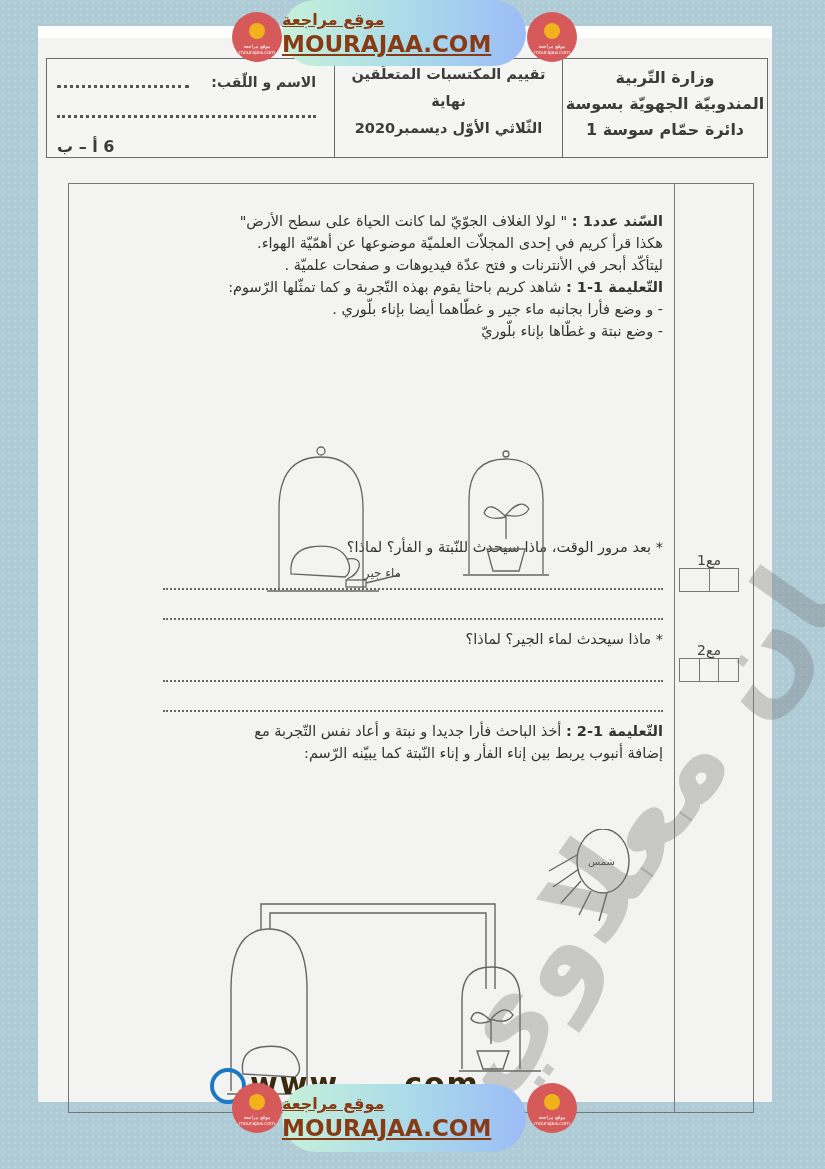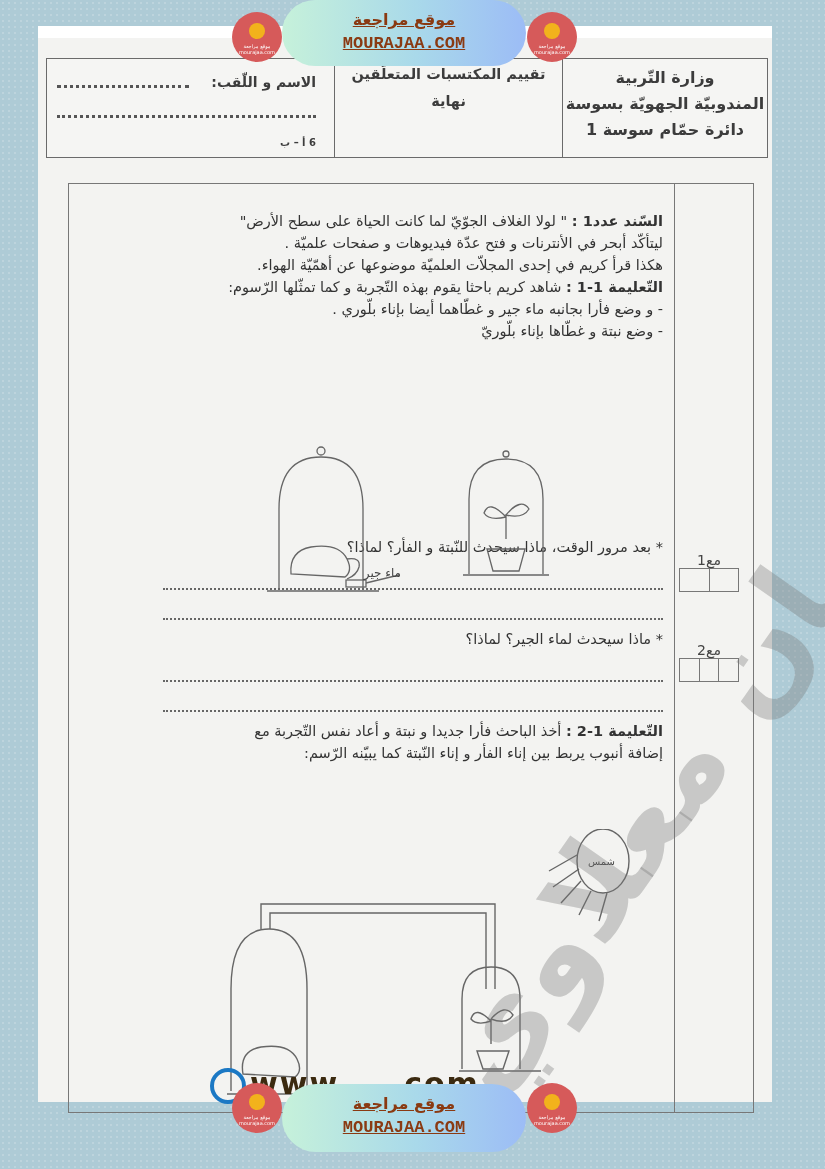--- a/index.html
+++ b/index.html
@@ -23,21 +23,21 @@
     box-sizing:border-box; background:#f5f5f3;
   }
   .hdr .cell { border-left:1.5px solid #6a6a6a; box-sizing:border-box; direction:rtl;
     color:#3c3c3c; font-family:"DejaVu Sans", sans-serif; font-weight:bold; }
   .hdr .cell:last-child { border-left:none; }
   .c-right { width:205px; text-align:center; font-size:16px; line-height:26px; padding-top:6px; }
   .c-mid { width:228px; text-align:center; font-size:14.5px; line-height:27px; padding-top:2px;margin-left:8px; }
   .c-left { flex:1; padding:8px 10px 0 10px; font-size:14px; }
   .c-left .row { display:flex; justify-content:flex-start; gap:22px; height:30px; align-items:center; }
   .dots { flex:1; border-bottom:3px dotted #555; height:8px; }
-  .cls { text-align:right; margin-top:10px; font-size:10px; }
+  .cls { text-align:left; margin-top:10px; font-size:16px; }
 
   
   .frame {
     position:absolute; left:30px; top:145px; width:686px; height:930px;
     border:1.5px solid #777; box-sizing:border-box;
   }
   .margin-col { position:absolute; right:0; top:0; width:78px; height:100%; border-left:1.5px solid #777; }
   .content { position:absolute; right:90px; top:26px; width:580px; direction:rtl; text-align:right;
     color:#333; font-family:"DejaVu Sans", sans-serif; font-size:14.5px; line-height:22px; }
   .content p { margin:0; }
@@ -50,23 +50,23 @@
   .grade .boxes div:last-child { border-right:none; }
 
   .drawing { position:absolute; }
   
   .wm { position:absolute; left:150px; top:360px; font-size:120px; color:rgba(120,120,120,0.35);
     transform:rotate(-55deg); font-weight:bold; font-family:"DejaVu Sans", sans-serif; pointer-events:none; white-space:nowrap; }
 
   
   .banner { position:absolute; left:282px; width:244px; height:66px; border-radius:34px;
     background:linear-gradient(90deg,#c6f1da 0%,#a9d9ea 55%,#9cbcf6 100%);
-    text-align:center; color:#8a3a12; font-weight:bold; font-family:"DejaVu Sans", sans-serif; }
+    text-align:left; color:#8a3a12; font-weight:bold; font-family:"DejaVu Sans", sans-serif; }
   .banner .ar { font-size:16px; text-decoration:underline; padding-top:8px; line-height:24px; }
-  .banner .en { font-size:17px; text-decoration:underline; line-height:24px;font-family:Liberation Mono, monospace; }
+  .banner .en { font-size:23px; text-decoration:underline; line-height:24px; }
   .logo { position:absolute; width:50px; height:50px; border-radius:50%; background:#d65a5a; }
   .logo .ic { position:absolute; left:17px; top:11px; width:16px; height:16px; border-radius:50%; background:#f2b21c; }
   .logo .tx { position:absolute; left:0; right:0; top:31px; text-align:center; color:#fff; font-size:5px; line-height:6px; }
 
   .footer-site { position:absolute; left:210px; top:1068px; height:36px; width:395px; }
   .globe { position:absolute; left:0; top:0; width:36px; height:36px; border-radius:50%; border:4px solid #1b78c4; box-sizing:border-box; }
   .site-text { position:absolute; left:40px; top:-2px; font-size:30px; font-weight:bold; color:#3b2a10; letter-spacing:2px; font-family:"DejaVu Sans", sans-serif; }
 </style>
 </head>
 <body>
@@ -74,20 +74,21 @@
 <div class="page">
 
   <div class="hdr">
     <div class="cell c-right">
       <div>وزارة التّربية</div>
       <div>المندوبيّة الجهويّة بسوسة</div>
       <div>دائرة حمّام سوسة 1</div>
     </div>
     <div class="cell c-mid">
       <div>تقييم المكتسبات المتعلّقين نهاية</div>
+      <div>الثّلاثي الأوّل ديسمبر2020</div>
     </div>
     <div class="cell c-left">
       <div class="row">
         <span>الاسم و اللّقب:</span>
         <span class="dots"></span>
       </div>
       <div class="row">
         <span class="dots"></span>
       </div>
       <div class="cls">6 أ – ب</div>
@@ -111,22 +112,22 @@
           <div></div>
           <div></div>
         </div>
     </div>
 
     <div class="content">
       <p>
         <span class="ul">السّند عدد1 :</span>
         <span>" لولا الغلاف الجوّيّ لما كانت الحياة على سطح الأرض"</span>
       </p>
+      <p>هكذا قرأ كريم في إحدى المجلاّت العلميّة موضوعها عن أهمّيّة الهواء.</p>
       <p>ليتأكّد أبحر في الأنترنات و فتح عدّة فيديوهات و صفحات علميّة .</p>
-      <p>هكذا قرأ كريم في إحدى المجلاّت العلميّة موضوعها عن أهمّيّة الهواء.</p>
       <p>
         <span class="ul">التّعليمة 1-1 :</span>
         <span>شاهد كريم باحثا يقوم بهذه التّجربة و كما تمثّلها الرّسوم:</span>
       </p>
       <p>- و وضع فأرا بجانبه ماء جير و غطّاهما أيضا بإناء بلّوري .</p>
       <p>- وضع نبتة و غطّاها بإناء بلّوريّ</p>
 
       <div style="height:194px;"></div>
 
       <p>* بعد مرور الوقت، ماذا سيحدث للنّبتة و الفأر؟ لماذا؟</p>

